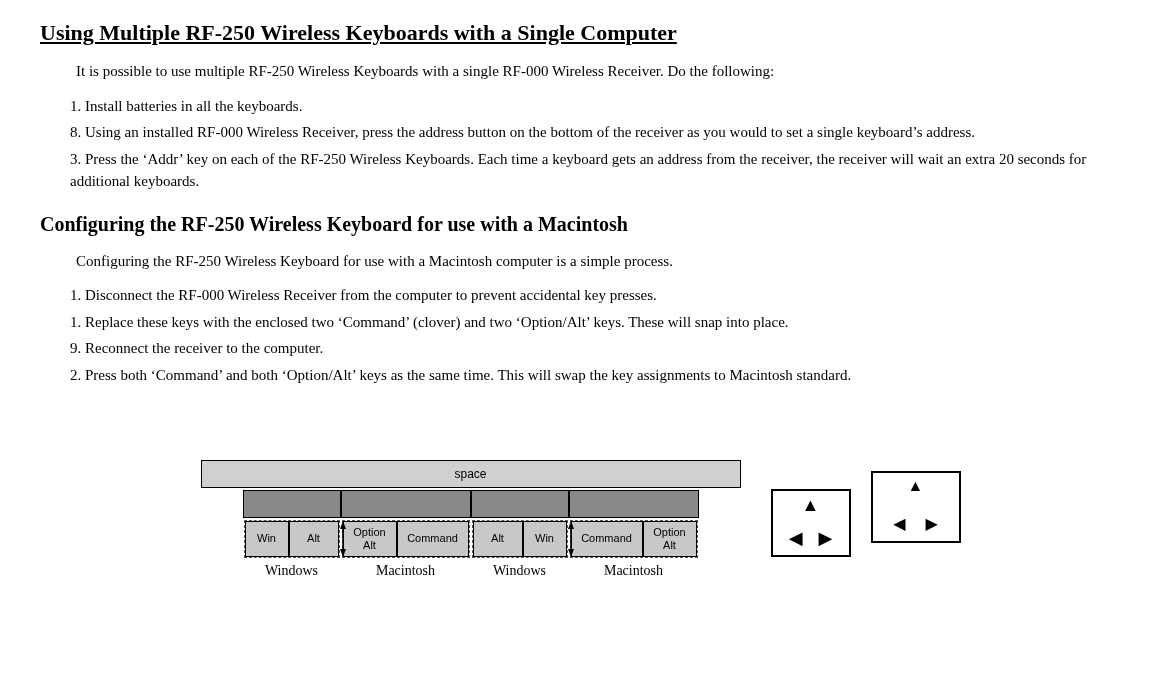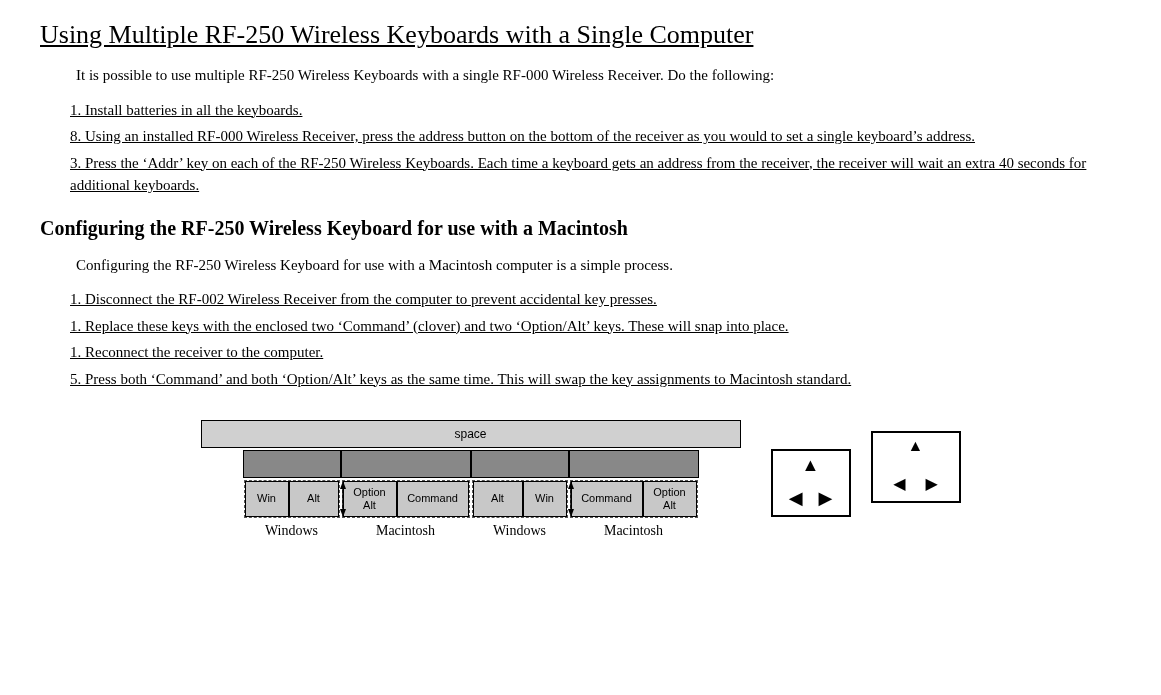--- a/index.html
+++ b/index.html
@@ -6,22 +6,22 @@
     body {
       font-family: Times New Roman, serif;
       font-size: 15px;
       background: #fff;
       color: #000;
       width: 1161px;
       min-height: 695px;
       padding: 20px 40px;
     }
     h1 {
-      font-size: 26px;
-      font-weight: normal;
+      font-size: 22px;
+      font-weight: bold;
       margin-bottom: 14px;
       text-decoration: underline;
     }
     h2 {
       font-size: 20px;
       font-weight: bold;
       margin-bottom: 14px;
       margin-top: 20px;
     }
     .intro {
@@ -30,21 +30,20 @@
       line-height: 1.5;
     }
     .steps {
       margin-left: 30px;
       margin-bottom: 12px;
     }
     .steps .step {
       margin-bottom: 4px;
       padding-left: 0;
       line-height: 1.5;
-      text-decoration: underline;
     }
     
     .arrow-box {
       border: 2px solid #000;
       width: 90px;
       height: 72px;
       display: flex;
       flex-direction: column;
       align-items: center;
       justify-content: center;
@@ -87,40 +86,40 @@
 <body>
 
 <h1>Using Multiple RF-250 Wireless Keyboards with a Single Computer</h1>
 
 <p class="intro">It is possible to use multiple RF-250 Wireless Keyboards with a single RF-000 Wireless Receiver. Do the following:</p>
 
 <div class="steps">
   <div class="step">1. Install batteries in all the keyboards.</div>
   <div class="step">8. Using an installed RF-000 Wireless Receiver, press the address button on the bottom of the receiver as you would to set a single keyboard’s address.</div>
 
-  <div class="step">3. Press the ‘Addr’ key on each of the RF-250 Wireless Keyboards. Each time a keyboard gets an address from the receiver, the receiver will wait an extra 40 seconds for additional keyboards.</div>
+  <div class="step">3. Press the ‘Addr’ key on each of the RF-250 Wireless Keyboards. Each time a keyboard gets an address from the receiver, the receiver will wait an extra 20 seconds for additional keyboards.</div>
 </div>
 
 <h2>Configuring the RF-250 Wireless Keyboard for use with a Macintosh</h2>
 
 <p class="intro">Configuring the RF-250 Wireless Keyboard for use with a Macintosh computer is a simple process.</p>
 
 <div class="steps">
-  <div class="step">1. Disconnect the RF-002 Wireless Receiver from the computer to prevent accidental key presses.</div>
+  <div class="step">1. Disconnect the RF-000 Wireless Receiver from the computer to prevent accidental key presses.</div>
   <div class="step">1. Replace these keys with the enclosed two ‘Command’ (clover) and two ‘Option/Alt’ keys. These will snap into place.</div>
-  <div class="step">1. Reconnect the receiver to the computer.</div>
-  <div class="step">5. Press both ‘Command’ and both ‘Option/Alt’ keys as the same time. This will swap the key assignments to Macintosh standard.</div>
+  <div class="step">9. Reconnect the receiver to the computer.</div>
+  <div class="step">2. Press both ‘Command’ and both ‘Option/Alt’ keys as the same time. This will swap the key assignments to Macintosh standard.</div>
 </div>
 
 <div class="full-diagram">
   <div class="diagram-outer">
       <div style="display: flex; align-items: flex-end; gap: 10px; justify-content: center;">
         <div style="display: flex; flex-direction: column; align-items: center;">
           <div style="display: flex; justify-content: center; margin-bottom: 2px;">
-            <div style="border: 1px solid rgb(0, 0, 0); background: rgb(208, 208, 208); height: 28px; width: 540px; display: flex; align-items: center; justify-content: center; font-family: Arial, sans-serif; font-size: 12px;">space</div>
+            <div style="border: 1px solid rgb(0, 0, 0); background: rgb(208, 208, 208); height: 28px; width: 540px; display: flex; align-items: center; justify-content: center; font-family: Arial, sans-serif; font-size: 12px; margin-top: 44px;">space</div>
           </div>
           <div style="display: flex; align-items: center;">
             <div style="display: flex; flex-direction: column; align-items: center;">
               <div style="display: flex; margin-bottom: 2px;">
                 <div style="border: 1px solid rgb(0, 0, 0); background: rgb(136, 136, 136); width: 98px; height: 28px; display: flex; align-items: center; justify-content: center; text-align: center; font-family: Arial, sans-serif; font-size: 11px; line-height: 1.2; white-space: pre-line; flex-shrink: 0;"></div>
                 <div style="border: 1px solid rgb(0, 0, 0); background: rgb(136, 136, 136); width: 130px; height: 28px; display: flex; align-items: center; justify-content: center; text-align: center; font-family: Arial, sans-serif; font-size: 11px; line-height: 1.2; white-space: pre-line; flex-shrink: 0;"></div>
               </div>
               <div style="display: flex;">
                 <div style="border: 1.5px dashed rgb(85, 85, 85); display: flex;">
                   <div style="border: 1px solid rgb(0, 0, 0); background: rgb(200, 200, 200); width: 44px; height: 36px; display: flex; align-items: center; justify-content: center; text-align: center; font-family: Arial, sans-serif; font-size: 11px; line-height: 1.2; white-space: pre-line; flex-shrink: 0;">Win</div>

